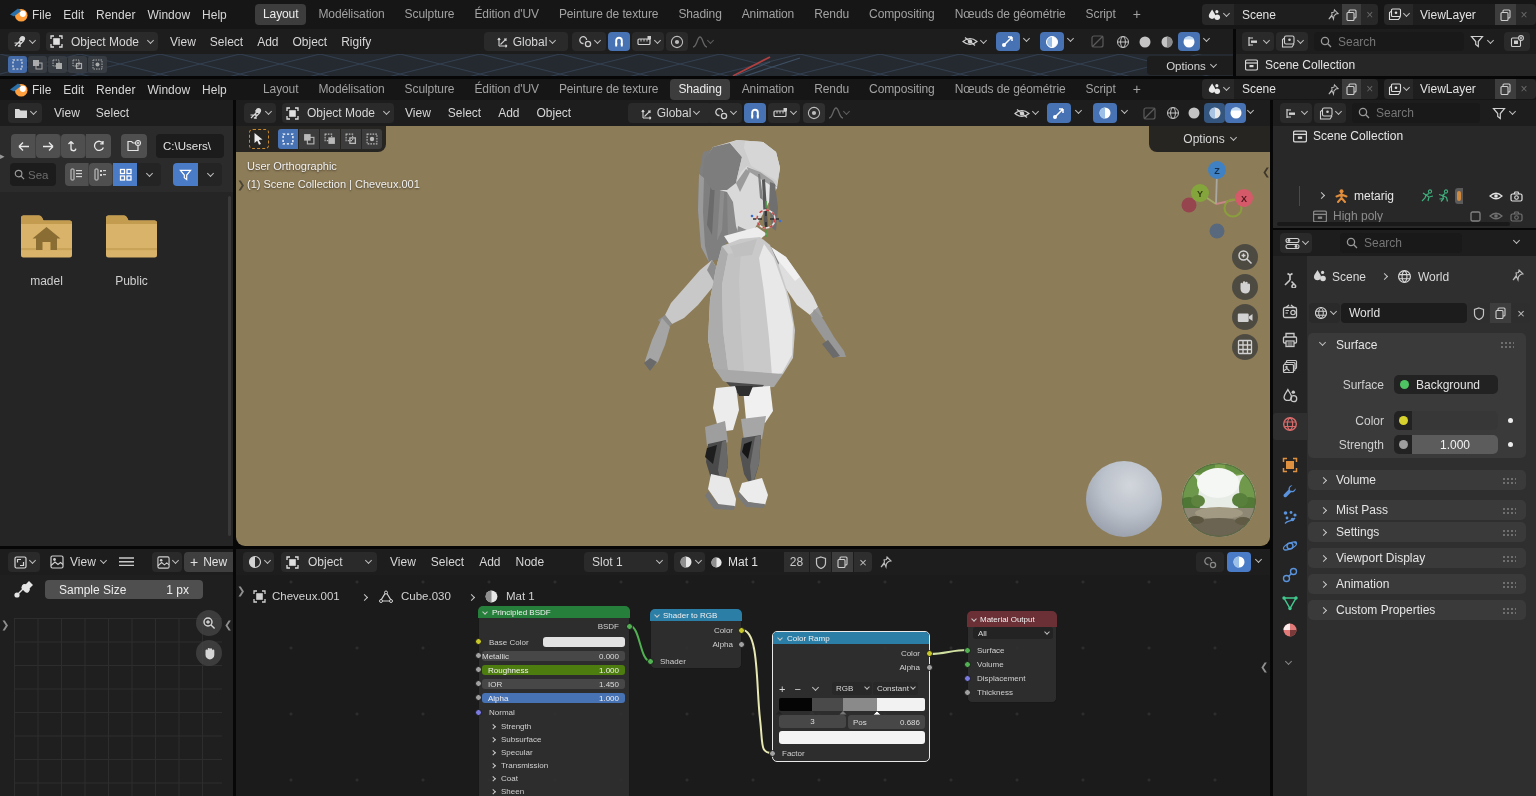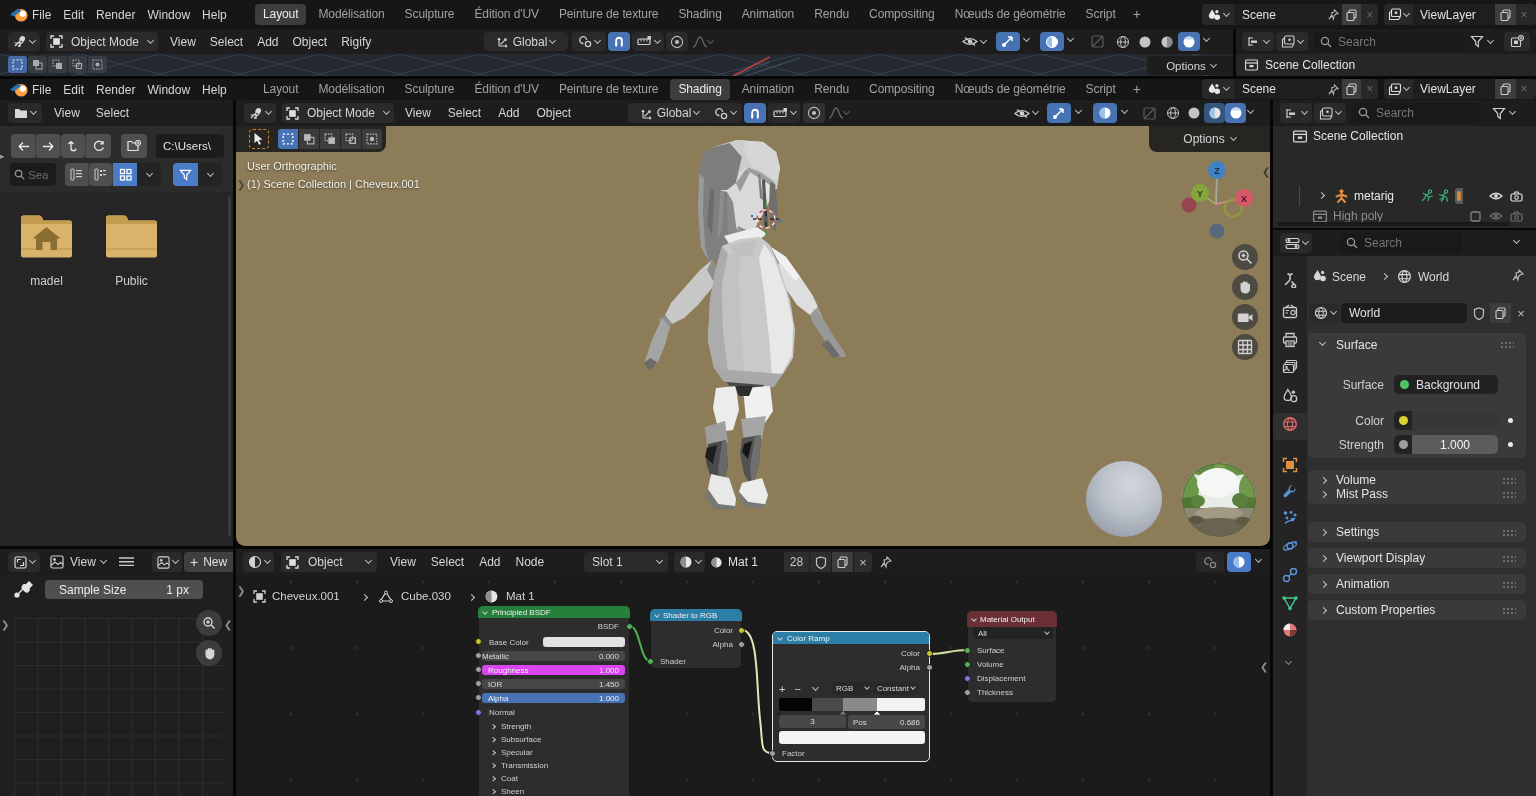--- a/index.html
+++ b/index.html
@@ -1076,21 +1076,21 @@
         <span class="ab" style="left:4.5px;top:5px;width:9px;height:9px;border-radius:50%;background:#9d9d9d"></span>
       </div>
     <div class="f ab" style="left:104px;top:102px;width:86px;height:19px;background:#5c5c5c;border-radius:0 5px 5px 0;justify-content:center;color:#f2f2f2;font-size:12px">1.000</div>
     <span class="ab" style="left:200px;top:109px;width:5px;height:5px;border-radius:50%;background:#ececec"></span>
   </div>
   <div class="panel f" style="left:35px;top:240px;width:218px;height:20px">
       <span class="exp" style="margin-left:13px"></span>
       <span class="ptitle" style="margin-left:10px">Volume</span>
       <span class="grip" style="margin-left:auto;margin-right:10px"></span>
     </div>
-  <div class="panel f" style="left:35px;top:254px;width:218px;height:20px">
+  <div class="panel f" style="left:35px;top:270px;width:218px;height:20px">
       <span class="exp" style="margin-left:13px"></span>
       <span class="ptitle" style="margin-left:10px">Mist Pass</span>
       <span class="grip" style="margin-left:auto;margin-right:10px"></span>
     </div>
   <div class="panel f" style="left:35px;top:292px;width:218px;height:20px">
       <span class="exp" style="margin-left:13px"></span>
       <span class="ptitle" style="margin-left:10px">Settings</span>
       <span class="grip" style="margin-left:auto;margin-right:10px"></span>
     </div>
   <div class="panel f" style="left:35px;top:318px;width:218px;height:20px">
@@ -1266,21 +1266,21 @@
         <span class="exp" style="margin-left:5px;transform:rotate(45deg);width:4px;height:4px"></span>
         <span style="margin-left:5px;font-size:8px;color:#f0f0f0">Principled BSDF</span>
       </div>
     <span class="nrow" style="right:10px;top:15px">BSDF</span>
     <span class="nrow" style="left:10px;top:31px">Base Color</span>
     <div class="ab" style="left:64px;top:30px;width:82px;height:10px;background:#e2e2e2;border-radius:3px"></div>
     <div class="ab f" style="left:3px;top:44px;width:143px;height:10px;background:#474747;border-radius:3px;font-size:8px;color:#dcdcdc">
         <span style="">Metallic</span>
         <span style="margin-left:auto;margin-right:6px">0.000</span>
       </div>
-    <div class="ab f" style="left:3px;top:58px;width:143px;height:10px;background:#d946ef;border-radius:3px;font-size:8px;color:#f0f0f0">
+    <div class="ab f" style="left:3px;top:58px;width:143px;height:10px;background:#4d7c0f;border-radius:3px;font-size:8px;color:#f0f0f0">
         <span style="margin-left:6px">Roughness</span>
         <span style="margin-left:auto;margin-right:6px">1.000</span>
       </div>
     <div class="ab f" style="left:3px;top:72px;width:143px;height:10px;background:#474747;border-radius:3px;font-size:8px;color:#dcdcdc">
         <span style="margin-left:6px">IOR</span>
         <span style="margin-left:auto;margin-right:6px">1.450</span>
       </div>
     <div class="ab f" style="left:3px;top:86px;width:143px;height:10px;background:#4772b3;border-radius:3px;font-size:8px;color:#f0f0f0">
         <span style="margin-left:6px">Alpha</span>
         <span style="margin-left:auto;margin-right:6px">1.000</span>

